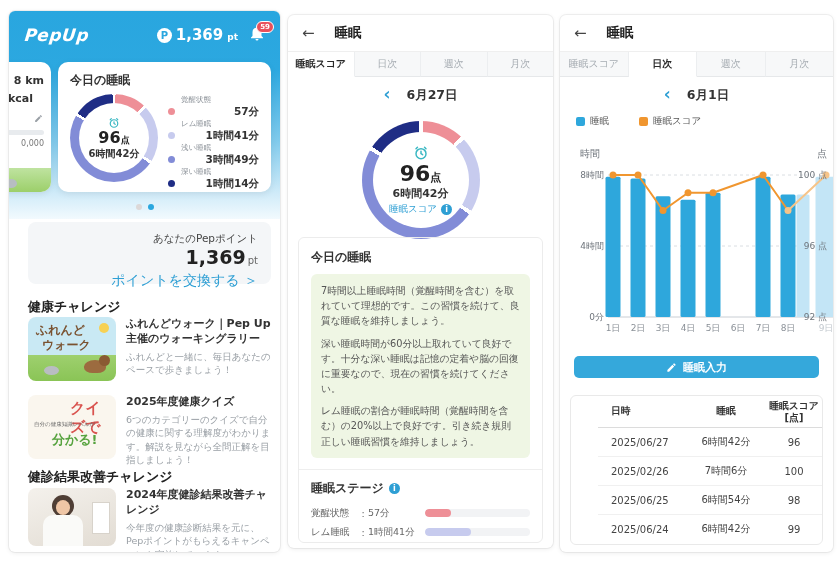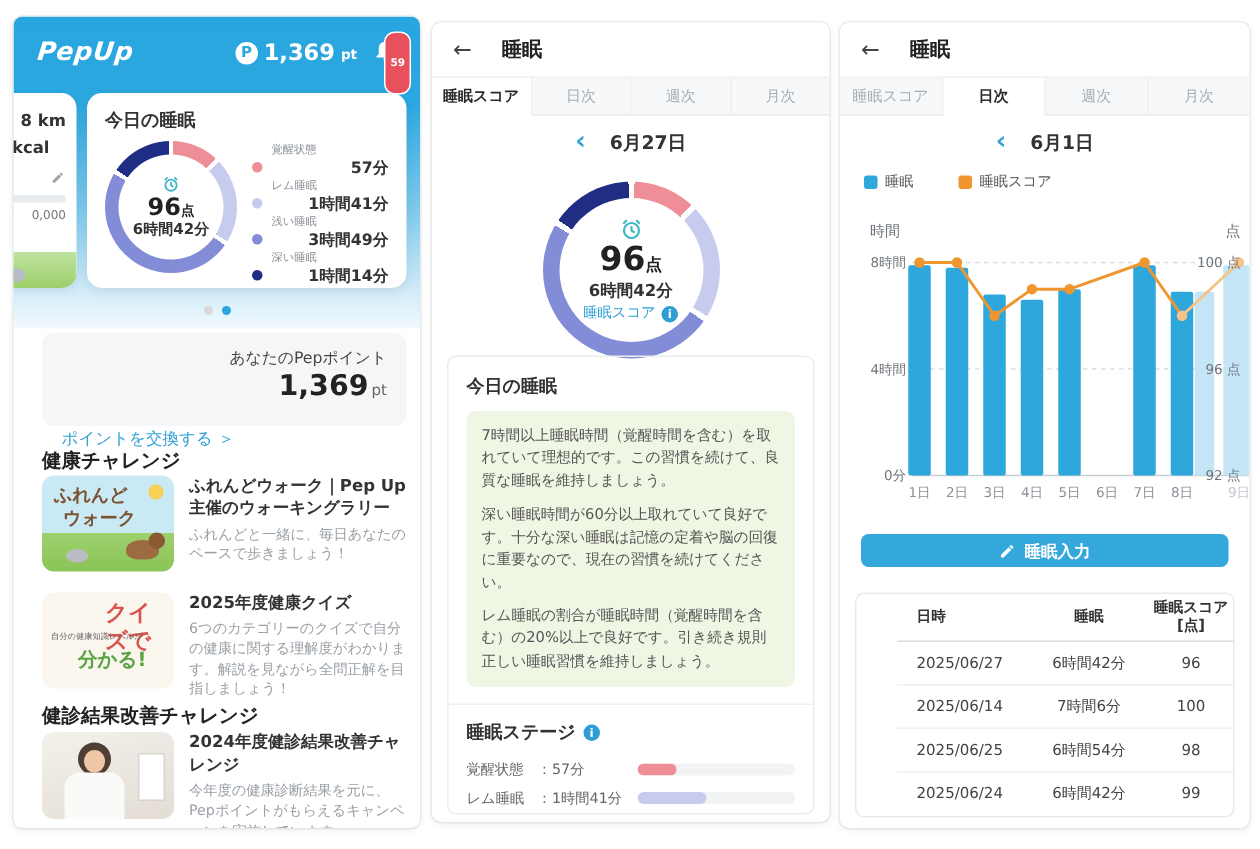--- a/index.html
+++ b/index.html
@@ -16,21 +16,21 @@
     background:linear-gradient(180deg,#29A6DF 0%,#2CA8E0 28%,#7FCAEC 62%,#CBE9F8 86%,#F2FAFE 100%);}
   .s1-logo{position:absolute;left:16px;top:14px;color:#fff;font-size:17px;font-weight:bold;
     font-style:italic;letter-spacing:.5px;transform:skewX(-6deg);}
   .s1-points{position:absolute;right:42px;top:15px;display:flex;align-items:center;gap:4px;color:#fff;}
   .p-circle{width:15px;height:15px;border-radius:50%;background:#fff;color:#2AA7DF;font-size:10px;
     font-weight:bold;display:flex;align-items:center;justify-content:center;}
   .pts-num{font-size:15px;font-weight:bold;}
   .pts-unit{font-size:9px;font-weight:bold;margin-top:3px;}
   .s1-bell{position:absolute;right:12px;top:13px;width:20px;height:20px;}
   .bell-badge{position:absolute;top:-3px;right:-6px;background:#E8505B;color:#fff;font-size:7px;
-    font-weight:bold;border-radius:7px;padding:16px 3px;border:1px solid #fff;}
+    font-weight:bold;border-radius:7px;padding:1px 3px;border:1px solid #fff;}
   .mini-card{position:absolute;left:-62px;top:51px;width:104px;height:130px;background:#fff;
     border-radius:10px;box-shadow:0 2px 6px rgba(0,0,0,.07);overflow:hidden;}
   .mini-km{position:absolute;right:7px;top:12px;font-size:11px;font-weight:bold;color:#333;}
   .mini-kcal{position:absolute;right:18px;top:30px;font-size:11px;font-weight:bold;color:#333;}
   .mini-pencil{position:absolute;right:8px;top:52px;width:9px;height:9px;}
   .mini-bar{position:absolute;right:7px;top:68px;width:70px;height:5px;border-radius:3px;background:#E8EBEE;}
   .mini-steps{position:absolute;right:7px;top:77px;font-size:8px;color:#777;}
   .mini-ground{position:absolute;left:0;right:0;bottom:0;height:24px;background:linear-gradient(180deg,#BFE3A0,#9CCF6A);}
   .mini-rock2{position:absolute;left:58px;bottom:4px;width:12px;height:9px;border-radius:50%;background:#B7BDC2;}
   .sleep-card{position:absolute;left:49px;top:51px;width:213px;height:130px;background:#fff;
@@ -54,21 +54,21 @@
   .lg-val{font-size:10.5px;font-weight:bold;color:#333;text-align:right;}
   .dots{position:absolute;left:0;right:0;top:193px;display:flex;justify-content:center;gap:6px;}
   .dot{width:6px;height:6px;border-radius:50%;background:#DCD8D8;}
   .dot.active{background:#2AA7DF;}
   .points-card{position:absolute;left:19px;top:211px;width:243px;height:62px;background:#F4F6F8;
     border-radius:8px;padding:10px 13px;box-sizing:border-box;}
   .pc-row1{display:flex;justify-content:space-between;align-items:flex-end;flex-direction:column;}
   .pc-label{font-size:10.5px;color:#444;}
   .pc-val{font-size:19px;font-weight:bold;color:#222;}
   .pc-unit{font-size:10px;color:#666;font-weight:normal;margin-left:2px;}
-  .pc-link{text-align:left;font-size:11px;color:#2E9FD4;margin-top:17px;}
+  .pc-link{text-align:right;font-size:14px;color:#2E9FD4;margin-top:4px;}
   .sec-h{position:absolute;left:19px;font-size:13px;font-weight:bold;color:#222;}
   .chal{position:absolute;left:19px;right:8px;display:flex;gap:10px;cursor:pointer;}
   .chal-thumb{flex:none;border-radius:8px;position:relative;overflow:hidden;}
   .th-walk{width:88px;height:64px;background:linear-gradient(180deg,#C9E9F4 0%,#C9E9F4 60%,#9ED06E 60%,#8AC456 100%);}
   .th-walk .t1{position:absolute;left:8px;top:5px;font-size:12px;font-weight:bold;color:#7A5230;}
   .th-walk .t2{position:absolute;left:14px;top:20px;font-size:12px;font-weight:bold;color:#7A5230;}
   .th-sun{position:absolute;right:7px;top:6px;width:10px;height:10px;border-radius:50%;background:#F7D154;}
   .th-dog{position:absolute;right:10px;bottom:8px;width:22px;height:13px;border-radius:50% 50% 40% 40%;background:#9C6B3F;}
   .th-dog::after{content:"";position:absolute;right:-4px;top:-5px;width:11px;height:11px;border-radius:50%;background:#8A5A32;}
   .th-cat{position:absolute;left:16px;bottom:6px;width:15px;height:9px;border-radius:50%;background:#B9BDC1;}
@@ -430,21 +430,21 @@
             <span class="c0">2025/06/27</span>
     <span class="c1">6時間42分</span>
     <span class="c2">96</span>
     <span class="c3">
       <svg width="11" height="11" viewBox="0 0 24 24">
                 <path fill="#C9CDD1" d="M3 17.25V21h3.75L17.8 9.94l-3.75-3.75L3 17.25zM20.7 7.04a1 1 0 0 0 0-1.41l-2.34-2.34a1 1 0 0 0-1.41 0l-1.83 1.83 3.75 3.75 1.83-1.83z"></path>
               </svg>
     </span>
           </div>
           <div class="tbl-row">
-            <span class="c0">2025/06/14</span>
+            <span class="c0">2025/02/26</span>
     <span class="c1">7時間6分</span>
     <span class="c2">100</span>
     <span class="c3">
       <svg width="11" height="11" viewBox="0 0 24 24">
                 <path fill="#C9CDD1" d="M3 17.25V21h3.75L17.8 9.94l-3.75-3.75L3 17.25zM20.7 7.04a1 1 0 0 0 0-1.41l-2.34-2.34a1 1 0 0 0-1.41 0l-1.83 1.83 3.75 3.75 1.83-1.83z"></path>
               </svg>
     </span>
           </div>
           <div class="tbl-row">
             <span class="c0">2025/06/25</span>

